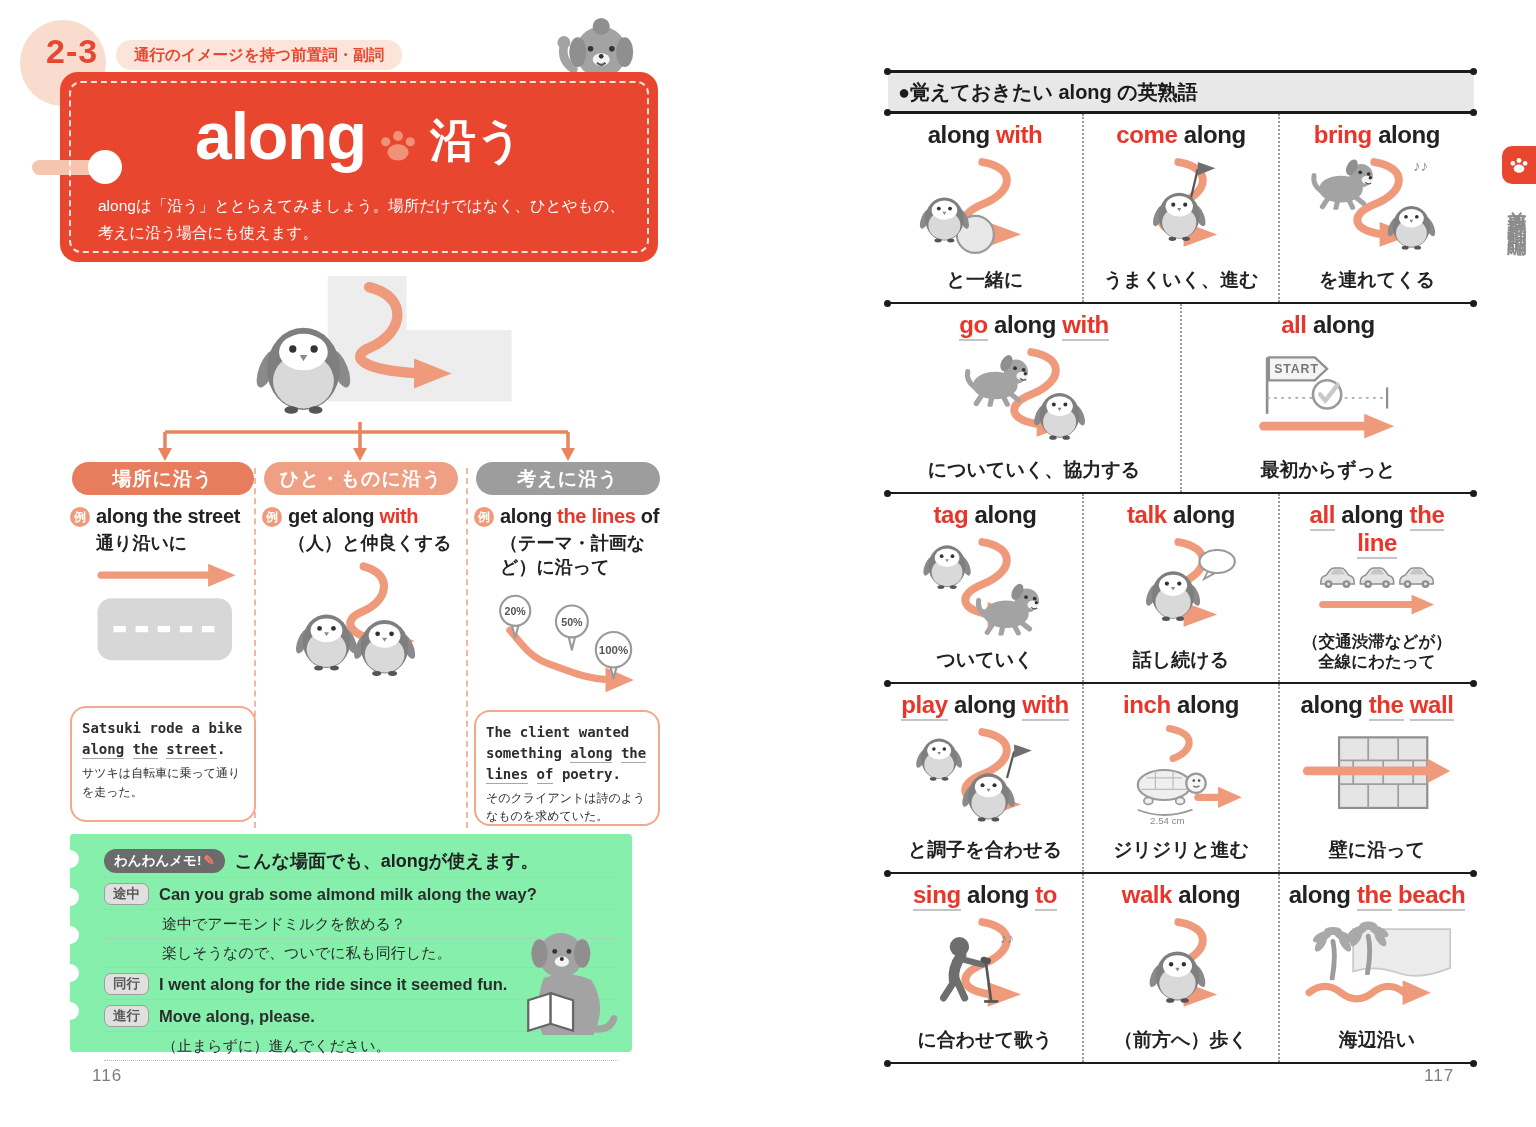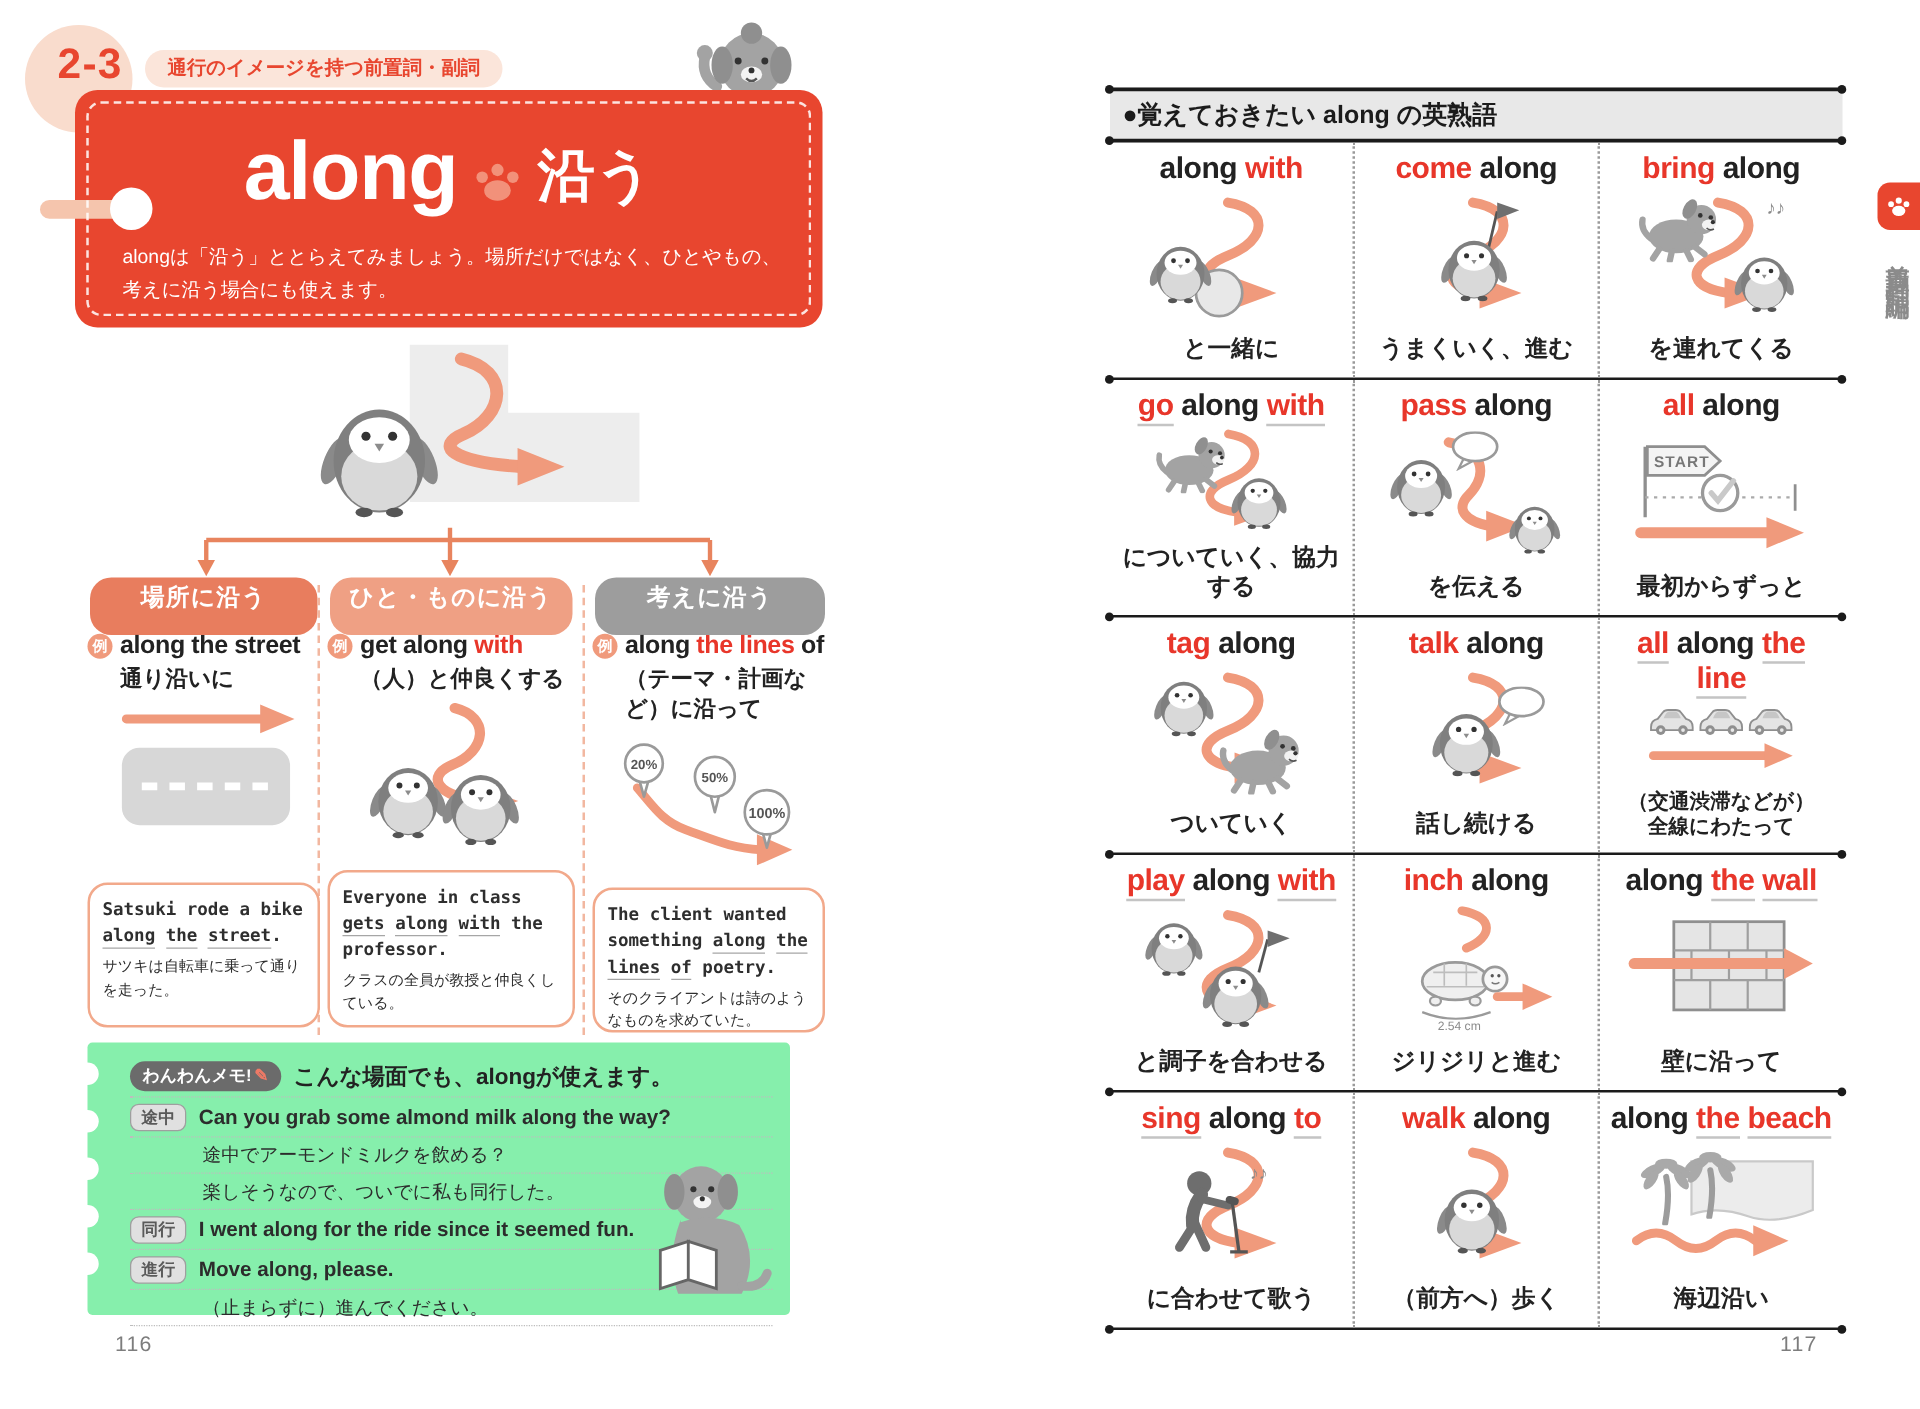--- a/index.html
+++ b/index.html
@@ -16,21 +16,21 @@
   .hero-dash{position:absolute;left:9px;top:9px;right:9px;bottom:9px;border:2px dashed rgba(255,255,255,.85);border-radius:12px;}
   .hero-strap{position:absolute;left:-28px;top:88px;width:72px;height:15px;background:#f5c5ad;border-radius:8px;}
   .hero-hole{position:absolute;left:28px;top:78px;width:34px;height:34px;border-radius:50%;background:#ffffff;}
   .hero-title{position:absolute;left:0;right:0;top:26px;display:flex;align-items:center;justify-content:center;gap:12px;}
   .hero-word{font-size:66px;font-weight:800;color:#fff;letter-spacing:-1px;}
   .hero-paw{width:40px;height:36px;color:#f2917a;margin-top:18px;}
   .hero-reading{font-size:46px;font-weight:800;color:#fff;margin-top:10px;}
   .hero-desc{position:absolute;left:38px;right:28px;bottom:16px;color:#fff;font-size:15.5px;line-height:1.75;font-weight:500;}
   .flow-svg{position:absolute;left:80px;top:246px;width:430px;height:150px;}
   .branch-svg{position:absolute;left:40px;top:394px;width:560px;height:40px;}
-  .pill{position:absolute;top:434px;height:46px;line-height:33px;border-radius:17px;color:#fff;text-align:center;
+  .pill{position:absolute;top:434px;height:33px;line-height:33px;border-radius:17px;color:#fff;text-align:center;
         font-size:19px;font-weight:800;letter-spacing:1px;}
   .pill1{left:42px;width:182px;background:#e87d5e;}
   .pill2{left:234px;width:194px;background:#efa084;}
   .pill3{left:446px;width:184px;background:#9d9d9d;}
   .dash-sep{position:absolute;top:440px;height:360px;border-left:2px dashed #f2b7a0;}
   .col{position:absolute;top:476px;height:318px;display:flex;flex-direction:column;}
   .col1{left:40px;width:186px;}
   .col2{left:232px;width:198px;}
   .col3{left:444px;width:186px;}
   .phrase-line{display:flex;gap:6px;align-items:flex-start;}
@@ -232,24 +232,20 @@
       </div>
       <div class="ex-meaning">（人）と仲良くする</div>
       <div class="col-illo">
         <svg viewBox="0 0 190 130" width="180" height="118">
           <path d="M98,6 C130,14 126,44 96,56 C72,66 82,84 122,88" stroke="#f09a7c" stroke-width="9" fill="none" stroke-linecap="round"></path>
           <polygon points="118,74 154,88 118,102" fill="#f09a7c"></polygon>
           <use href="#sym-penguin" x="22" y="44" width="70" height="78"></use>
           <use href="#sym-penguin" x="86" y="50" width="70" height="78"></use>
         </svg>
       </div>
-      <div class="sent-box">
-        <div class="sent-en"><span>Everyone in class </span><span class="seg-u">gets</span><span> </span><span class="seg-u">along</span><span> </span><span class="seg-u">with</span><span> the professor.</span></div>
-        <div class="sent-ja">クラスの全員が教授と仲良くしている。</div>
-      </div>
     </div>
 
     <div class="col col3">
       <div class="phrase-line">
         <span class="rei">例</span>
         <span class="ex-phrase"><span>along </span><span class="seg-red">the lines</span><span> of</span></span>
       </div>
       <div class="ex-meaning">（テーマ・計画など）に沿って</div>
       <div class="col-illo">
         <svg viewBox="0 0 185 140" width="178" height="124">
@@ -359,33 +355,20 @@
         <div class="illo">
           <svg viewBox="0 0 170 120" width="150">
             <use href="#sym-sarrow" width="170" height="120"></use>
             <use href="#sym-dog" x="2" y="8" width="82" height="62"></use>
             <use href="#sym-penguin" x="84" y="42" width="60" height="66"></use>
           </svg>
         </div>
         <div class="meaning">についていく、協力する</div>
       </div>
       <div class="cell">
-        <div class="phrase"><span class="seg-red">pass</span><span> along</span></div>
-        <div class="illo">
-          <svg viewBox="0 0 170 120" width="150">
-            <path d="M60,10 C92,16 96,40 78,58 C66,70 74,82 98,86" fill="none" stroke="#f09a7c" stroke-width="9" stroke-linecap="round"></path>
-            <polygon points="94,72 130,86 94,100" fill="#f09a7c"></polygon>
-            <use href="#sym-penguin" x="6" y="14" width="58" height="64"></use>
-            <use href="#sym-bubble" x="62" y="0" width="44" height="36"></use>
-            <use href="#sym-penguin" x="114" y="58" width="48" height="54"></use>
-          </svg>
-        </div>
-        <div class="meaning">を伝える</div>
-      </div>
-      <div class="cell">
         <div class="phrase"><span class="seg-red">all</span><span> along</span></div>
         <div class="illo">
           <svg viewBox="0 0 170 120" width="150">
             <line x1="16" y1="14" x2="16" y2="78" stroke="#8f8f8f" stroke-width="3"></line>
             <polygon points="18,14 70,14 84,27 70,40 18,40" fill="#f4f4f4" stroke="#8f8f8f" stroke-width="2.5"></polygon>
             <text x="24" y="32" font-size="14" fill="#777" font-weight="bold" letter-spacing="1">START</text>
             <line x1="16" y1="60" x2="152" y2="60" stroke="#aaa" stroke-width="2" stroke-dasharray="3 5"></line>
             <circle cx="84" cy="56" r="16" fill="#fff" stroke="#9a9a9a" stroke-width="3"></circle>
             <path d="M76,56 l6,7 l14,-18" stroke="#c9c9c9" stroke-width="5" fill="none" stroke-linecap="round"></path>
             <line x1="152" y1="48" x2="152" y2="72" stroke="#8f8f8f" stroke-width="2.5"></line>

